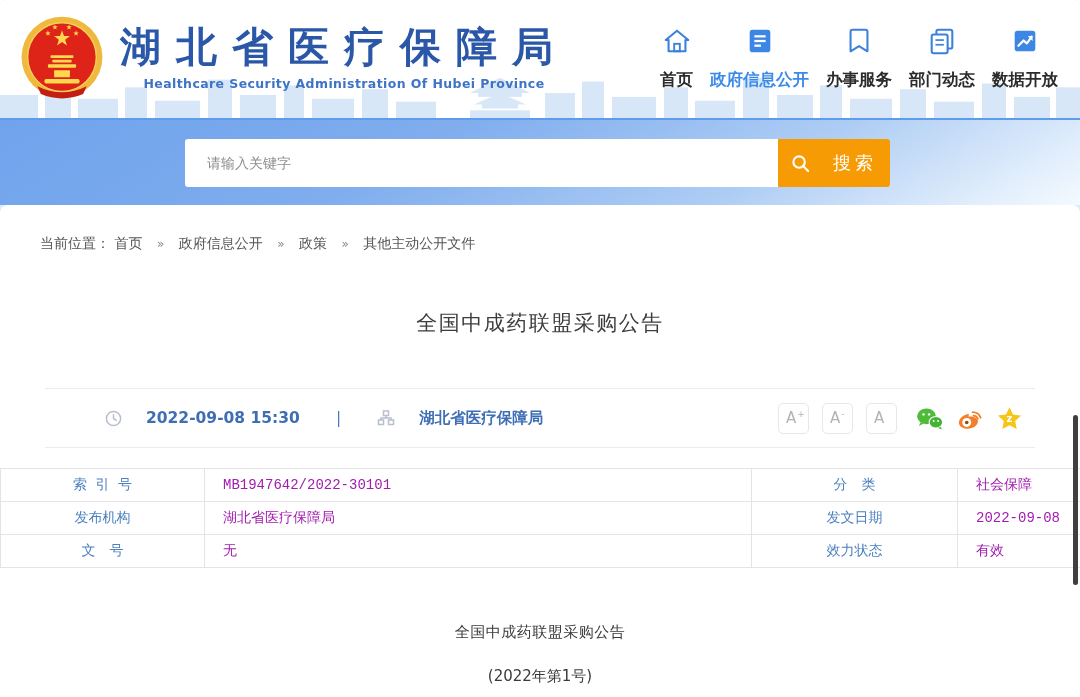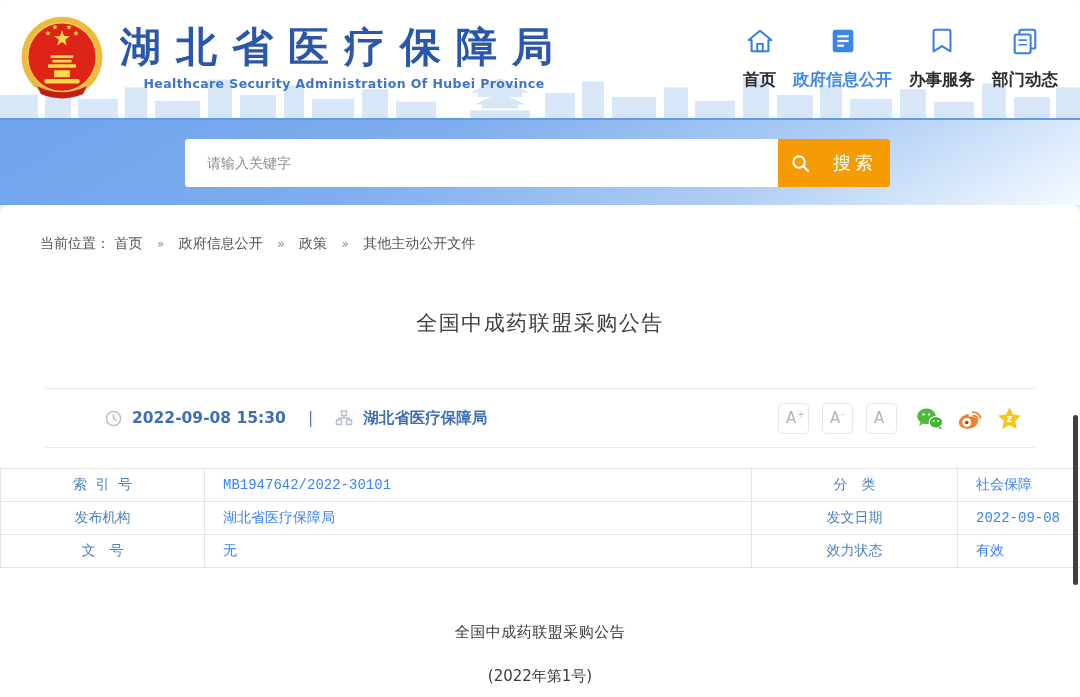--- a/index.html
+++ b/index.html
@@ -31,31 +31,31 @@
 
   
   .content-wrap{background:linear-gradient(180deg,#dcebfa 0%,#eef5fd 120px,#fff 320px);padding:0 0;height:492px;box-sizing:border-box;}
   .card{background:#fff;border-radius:8px 8px 0 0;height:100%;position:relative;box-sizing:border-box;}
   .breadcrumb{padding:30px 0 0 40px;font-size:14px;color:#555;}
   .breadcrumb .sep{color:#8a8a8a;margin:0 10px;font-size:12px;}
   .crumb{cursor:pointer;}
   .article-title{text-align:center;margin-top:56px;font-size:21px;font-weight:500;color:#3d3d3d;letter-spacing:1.5px;}
 
   .meta-row{margin:51px 45px 0;border-top:1px solid #ececec;border-bottom:1px solid #ececec;height:58px;display:flex;align-items:center;justify-content:space-between;}
-  .meta-left{display:flex;align-items:center;gap:10px;padding-left:60px;font-size:15.5px;color:#3f6eb5;font-weight:600;}
+  .meta-left{display:flex;align-items:center;gap:24px;padding-left:60px;font-size:15.5px;color:#3f6eb5;font-weight:600;}
   .meta-left .pipe{margin:0 12px;color:#4c79bd;font-weight:400;}
   .meta-right{display:flex;align-items:center;gap:13px;padding-right:12px;}
   .font-btn{width:31px;height:31px;border:1px solid #e7e7e7;border-radius:5px;background:#fff;color:#b3b3b3;font-size:15px;display:flex;align-items:center;justify-content:flex-start;padding-left:7px;box-sizing:border-box;cursor:pointer;font-family:inherit;position:relative;}
   .font-btn sup{font-size:9px;position:relative;top:-4px;left:1px;}
   .share-icon{width:27px;height:25px;cursor:pointer;}
 
   .info-table{width:1052px;margin:20px auto 0;border-collapse:collapse;font-size:14px;table-layout:fixed;}
   .info-table td{border:1px solid #e4e4e4;height:32px;padding:0;font-family:Liberation Mono, monospace;}
   .info-table td.lbl{color:#4d80bf;text-align:center;}
-  .info-table td.val{color:#3b82f6;padding-left:18px;}
+  .info-table td.val{color:#a21caf;padding-left:18px;}
   .c1{width:203px;}.c2{width:528px;}.c3{width:205px;}.c4{width:116px;}
 
   .body-line1{text-align:center;margin-top:55px;font-size:15px;color:#3a3a3a;letter-spacing:.5px;}
   .body-line2{text-align:center;margin-top:25px;font-size:15px;color:#3a3a3a;}
 
   .scroll-thumb{position:absolute;right:2px;top:415px;width:5px;height:170px;background:#3f3f3f;border-radius:3px;z-index:9;}
 </style>
 </head>
 <body>
 
@@ -151,20 +151,28 @@
         </div>
         <div class="nav-item">
           <svg class="ni" viewBox="0 0 32 32">
             <rect x="10" y="4" width="17" height="20" rx="2" fill="none" stroke="#3a80dc" stroke-width="2.2"></rect>
             <rect x="5" y="9" width="17" height="20" rx="2" fill="#fff" stroke="#3a80dc" stroke-width="2.2"></rect>
             <line x1="9" y1="15" x2="18" y2="15" stroke="#3a80dc" stroke-width="1.8"></line>
             <line x1="9" y1="20" x2="18" y2="20" stroke="#3a80dc" stroke-width="1.8"></line>
           </svg>
           <span class="nav-label">部门动态</span>
         </div>
+        <div class="nav-item">
+          <svg class="ni" viewBox="0 0 32 32">
+            <rect x="5" y="5" width="22" height="22" rx="3" fill="#3c86e6"></rect>
+            <polyline points="9,21 14.5,15.5 18,18.5 23,11.5" fill="none" stroke="#fff" stroke-width="2.4" stroke-linecap="round" stroke-linejoin="round"></polyline>
+            <polygon points="23.8,10.5 24.2,16 19,11" fill="#fff"></polygon>
+          </svg>
+          <span class="nav-label">数据开放</span>
+        </div>
       </div>
     </div>
   </div>
 
   <div class="banner">
     <div class="search-row">
       <input class="search-input" type="text" placeholder="请输入关键字" style="">
       <button class="search-btn">
         <svg viewBox="0 0 20 20">
           <circle cx="8.5" cy="8.5" r="6" fill="none" stroke="#fff" stroke-width="2.2"></circle>

